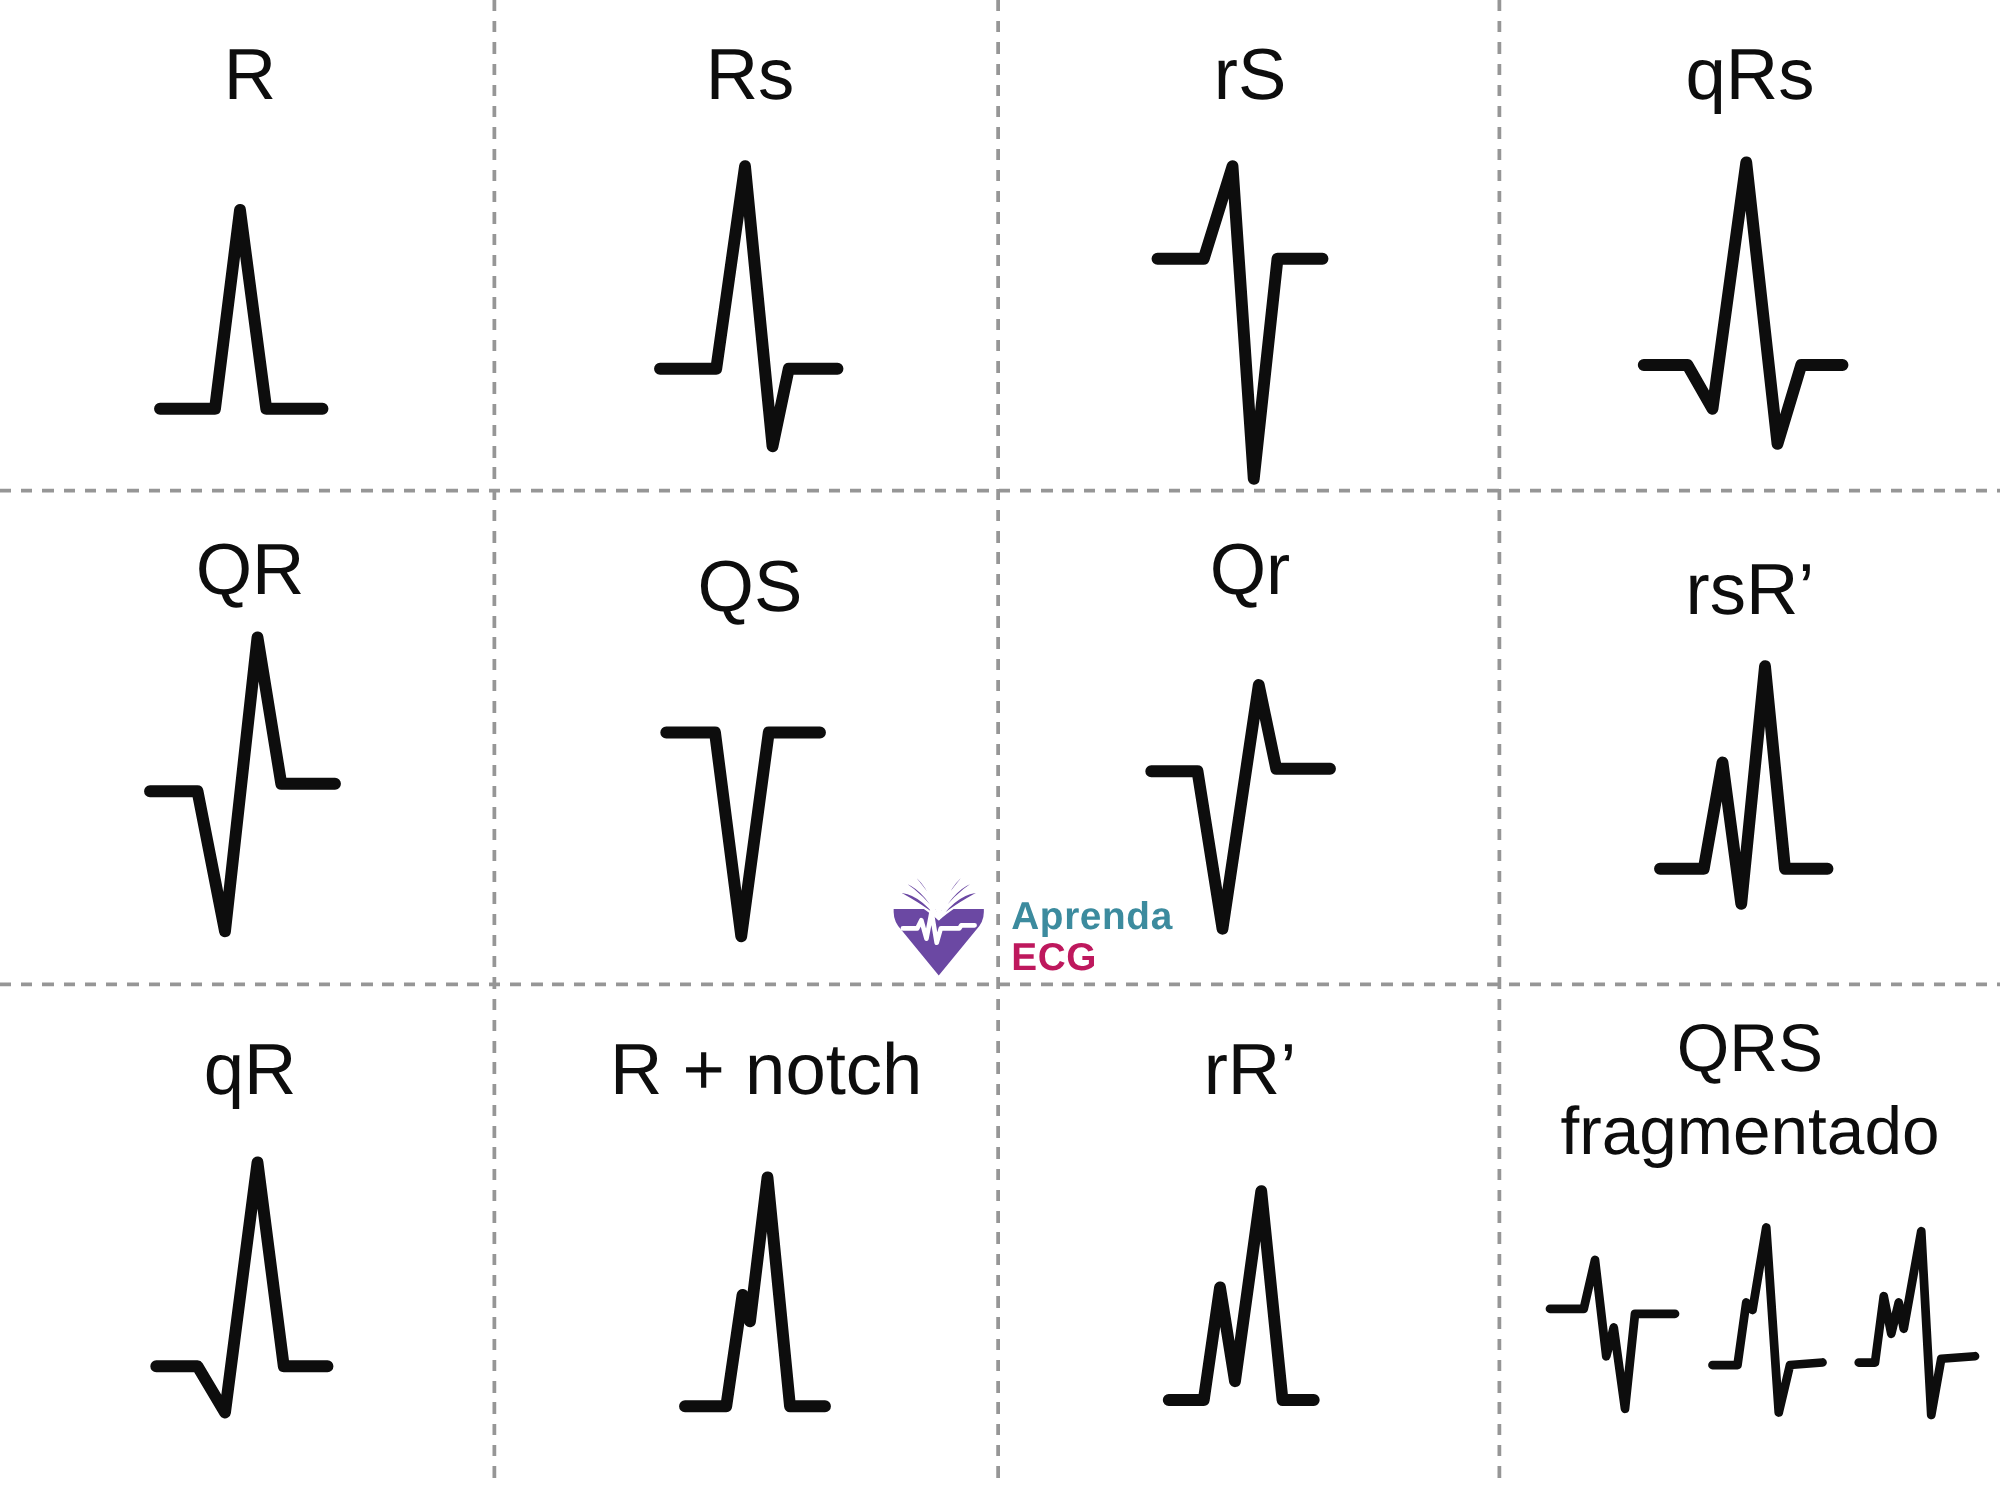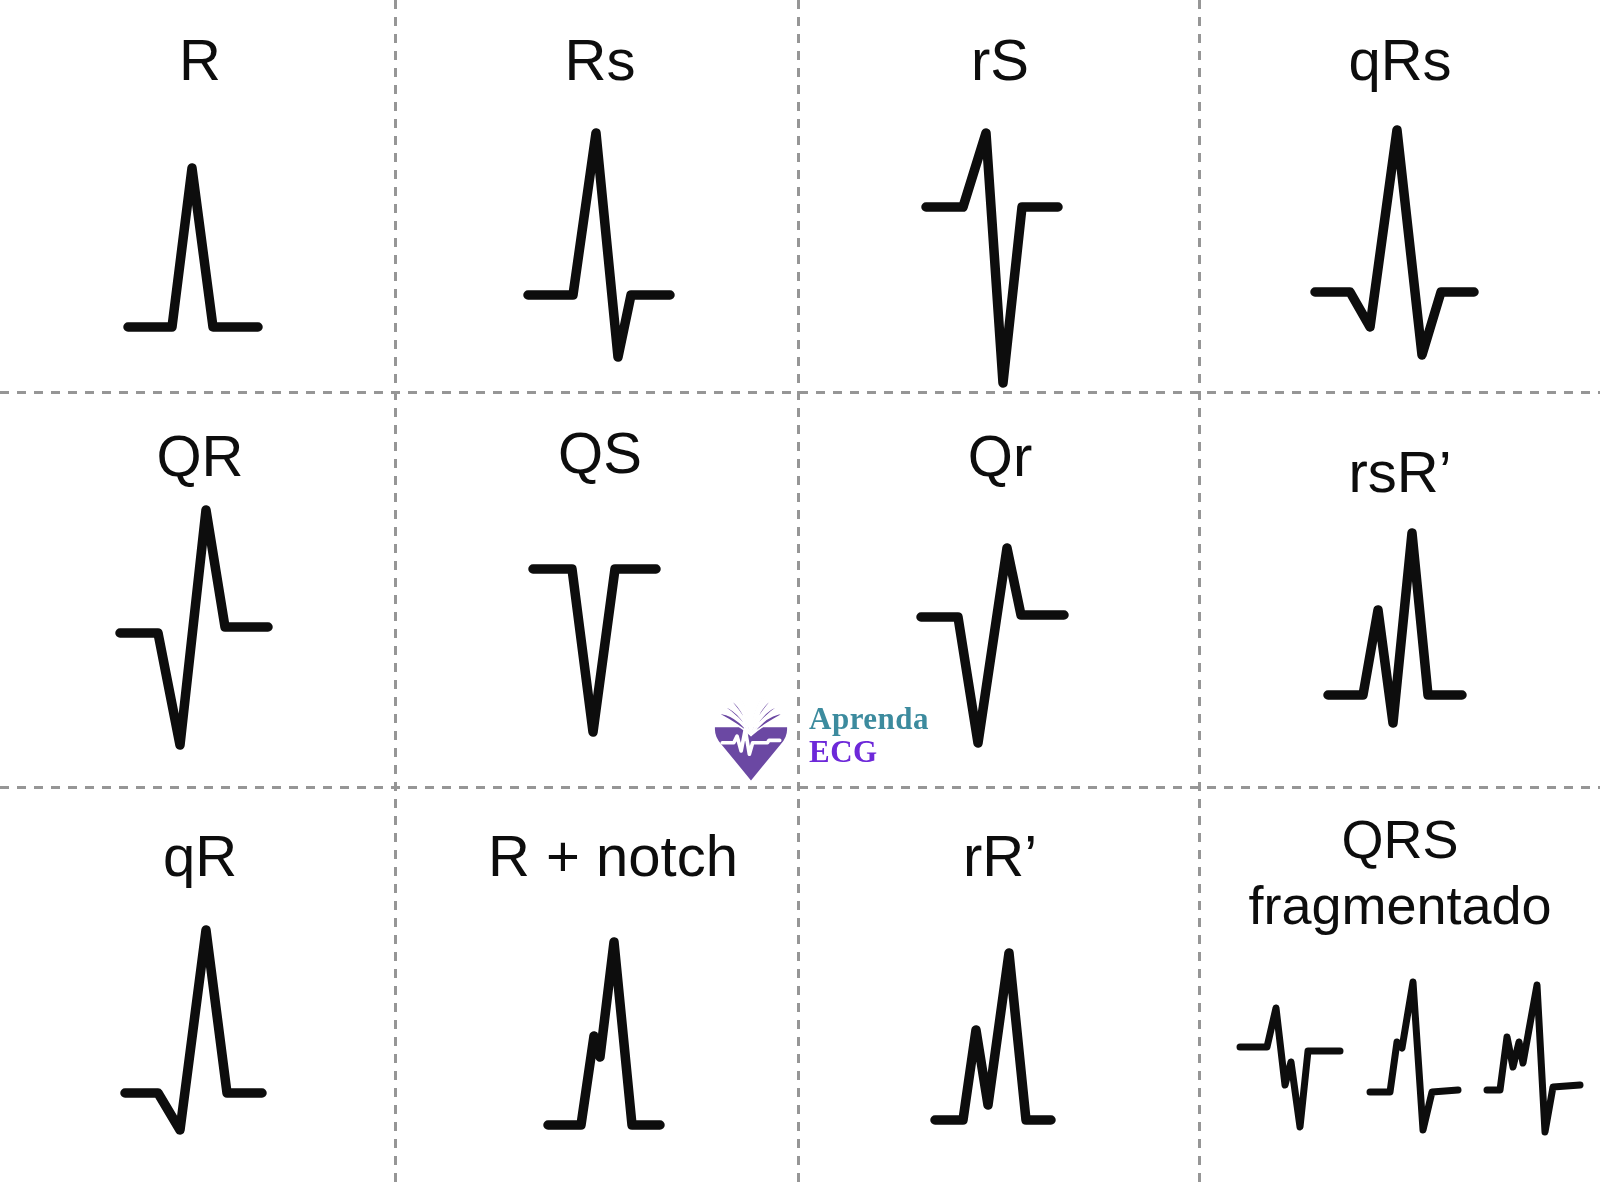--- a/index.html
+++ b/index.html
@@ -16,24 +16,24 @@
   .cell{position:absolute;width:400px;}
   .cell svg.wave{position:absolute;left:0;top:0;width:100%;height:100%;display:block;}
   .wave polyline{fill:none;stroke:#0d0d0d;stroke-width:9.5;stroke-linejoin:round;stroke-linecap:round;}
   .frag polyline{stroke-width:7;}
   .label{position:absolute;left:0;right:0;text-align:center;color:#0d0d0d;
     font-size:58px;line-height:1.05;font-weight:400;}
   .label.two-line{font-size:54px;line-height:66px;}
   
   .logo{position:absolute;left:710px;top:690px;display:flex;align-items:flex-start;}
   .logo-icon{width:82px;height:94px;display:block;}
-  .logo-text{margin-left:17px;margin-top:12px;font-weight:bold;
-    font-size:31px;line-height:33px;letter-spacing:0.5px;font-family:Liberation Serif, serif;}
+  .logo-text{margin-left:17px;margin-top:26px;font-weight:bold;
+    font-size:31px;line-height:33px;letter-spacing:0.5px;}
   .logo-line1{color:#3c8b9e;}
-  .logo-line2{color:#6d28d9;}
+  .logo-line2{color:#be185d;}
 </style>
 </head>
 <body>
 
 <div class="stage">
 
   <div class="vline" style="left:394px"></div>
   <div class="vline" style="left:797px"></div>
   <div class="vline" style="left:1198px"></div>
   <div class="hline" style="top:391px"></div>
@@ -67,21 +67,21 @@
     </svg>
   </div>
 
   <div class="cell" style="left:0;top:390px;height:400px">
     <div class="label" style="top:36px">QR</div>
     <svg class="wave" viewBox="0 0 400 400">
       <polyline points="120,243 158,243 180,355 206,120 225,237 268,237"></polyline>
     </svg>
   </div>
 
-  <div class="cell" style="left:400px;top:387px;height:400px">
+  <div class="cell" style="left:400px;top:404px;height:400px">
     <div class="label" style="top:36px">QS</div>
     <svg class="wave" viewBox="0 0 400 400">
       <polyline points="133,182 172,182 193,345 215,182 256,182"></polyline>
     </svg>
   </div>
 
   <div class="cell" style="left:800px;top:390px;height:400px">
     <div class="label" style="top:36px">Qr</div>
     <svg class="wave" viewBox="0 0 400 400">
       <polyline points="121,227 158,227 178,353 207,158 221,225 264,225"></polyline>

